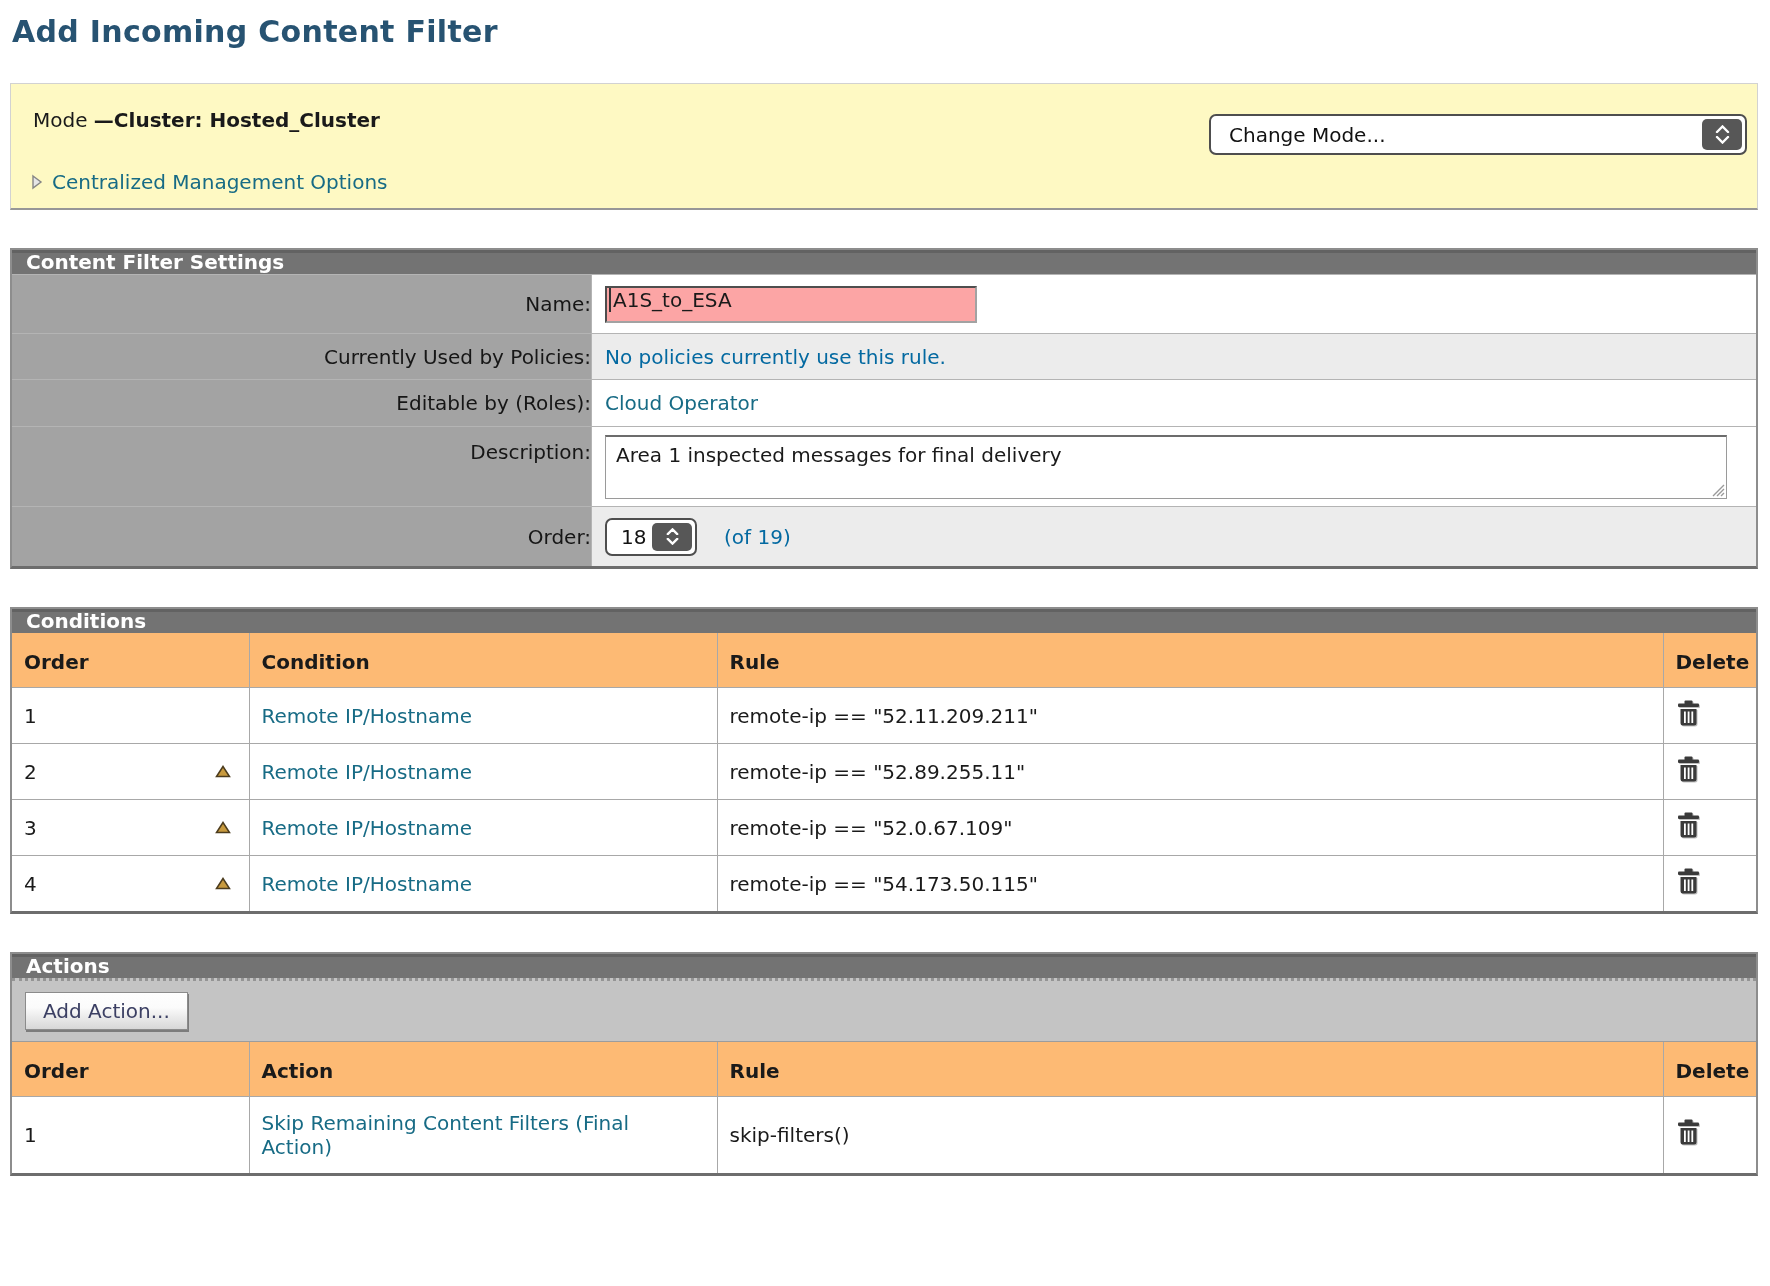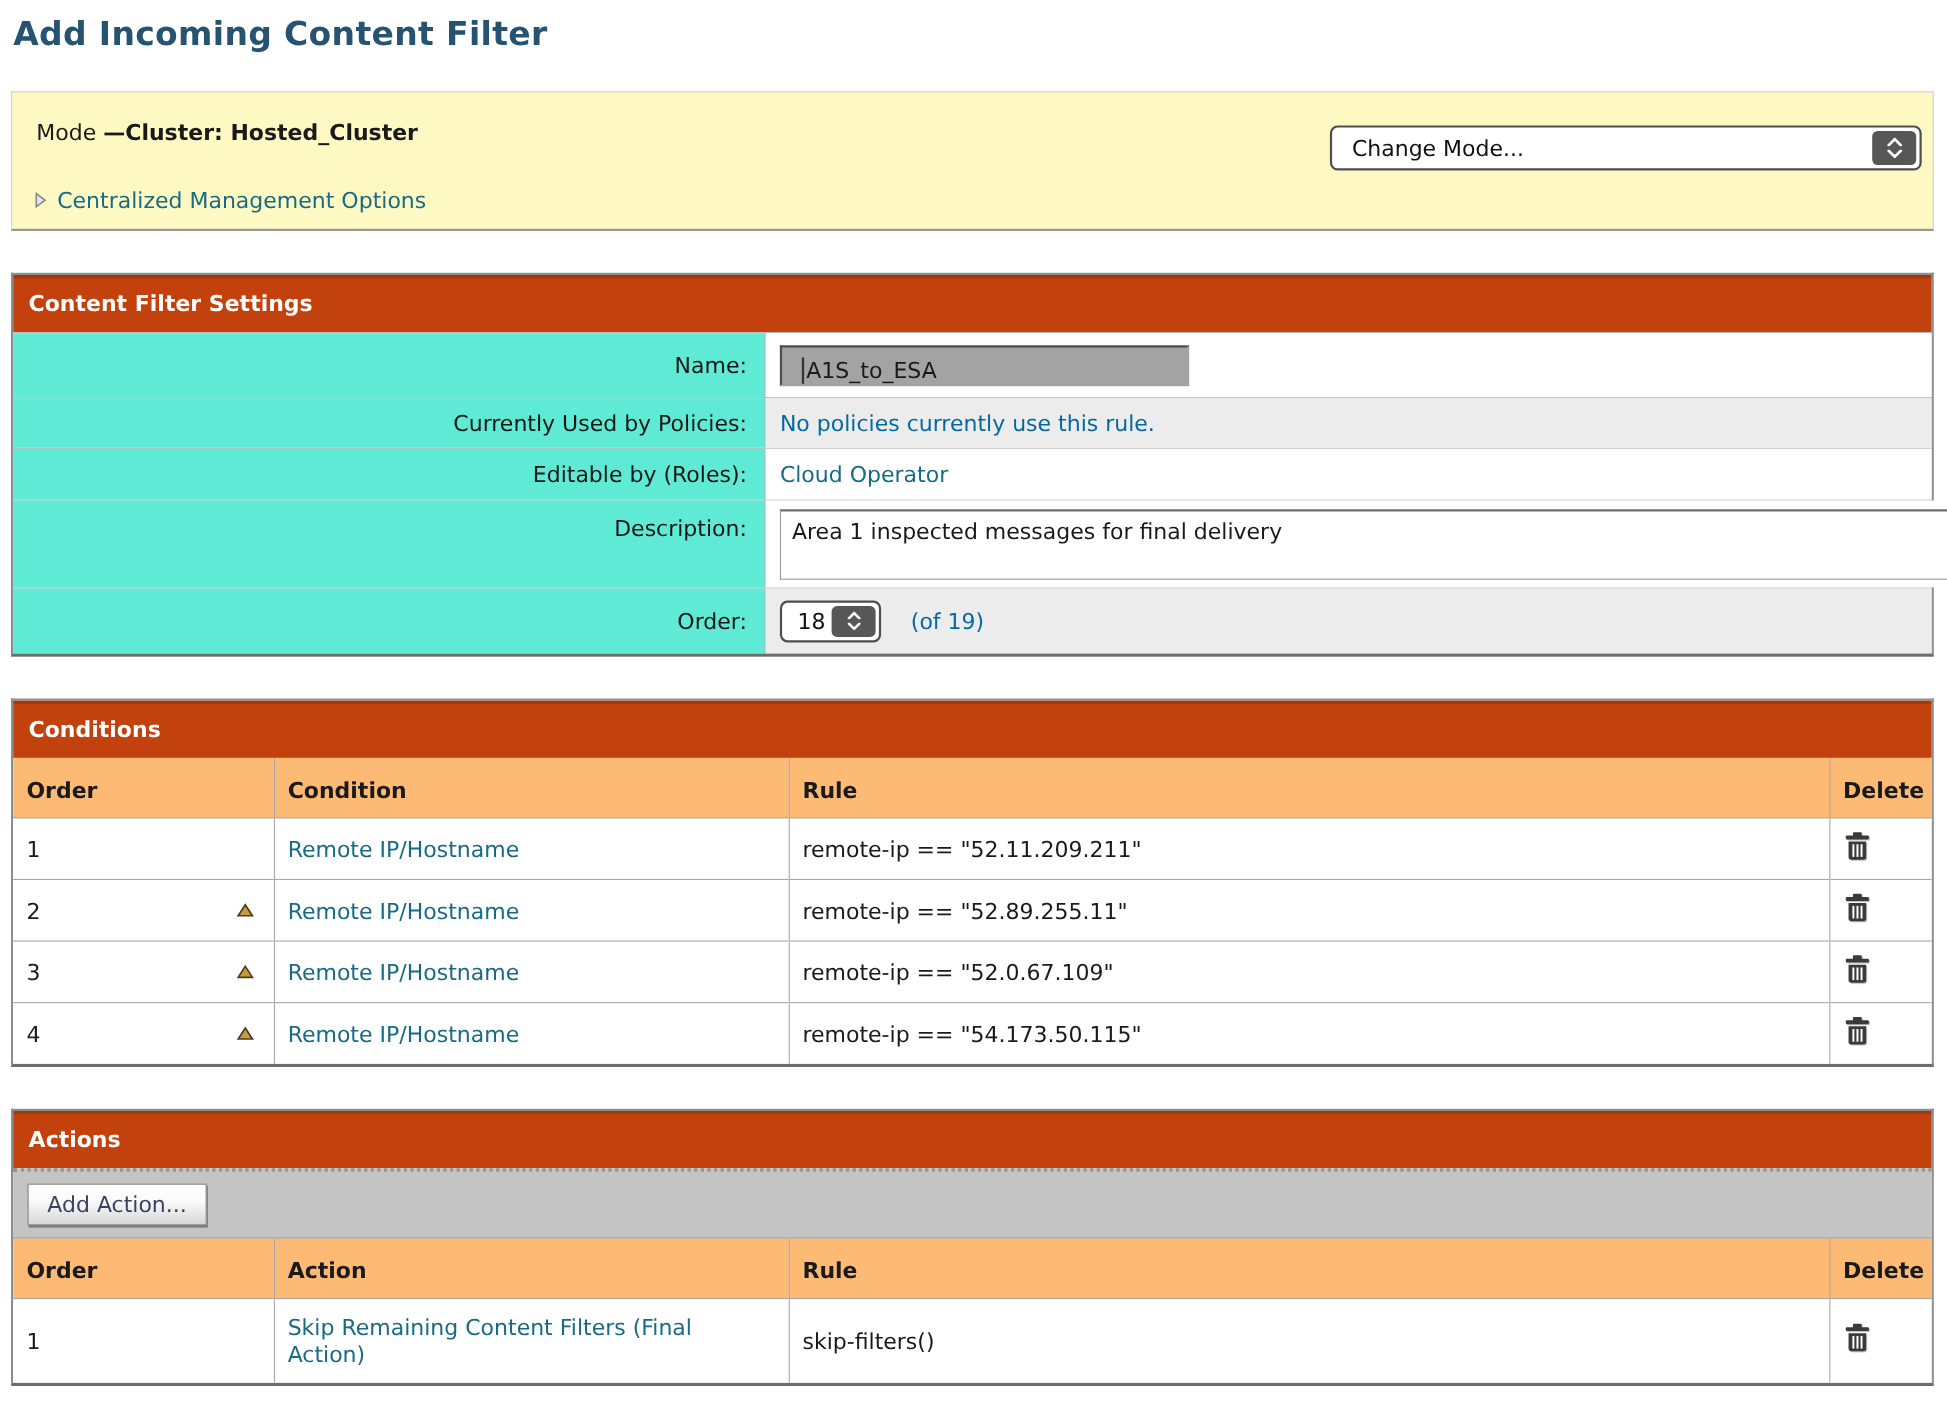--- a/index.html
+++ b/index.html
@@ -45,47 +45,47 @@
     display:flex; flex-direction:column; align-items:center; justify-content:center; gap:3px;
     flex:none;
   }
 
   
   .section {
     margin-top:38px;
     border:2px solid #8d8d8d; border-bottom:3px solid #6d6d6d;
   }
   .section-header {
-    background:#c2410c; color:#ffffff; font-weight:bold; font-size:20px;
-    height:52px; display:flex; align-items:center; padding-left:14px;
+    background:#737373; color:#ffffff; font-weight:bold; font-size:20px;
+    height:24px; display:flex; align-items:center; padding-left:14px;
     box-shadow:inset 0 3px 0 rgba(0,0,0,0.14);
   }
 
   
   .srow { display:flex; border-top:1px solid #b4b4b4; }
   .srow:first-of-type { border-top:none; }
   .slabel {
-    width:684px; flex:none; background:#5eead4; border-right:1px solid #b4b4b4;
+    width:580px; flex:none; background:#a3a3a3; border-right:1px solid #b4b4b4;
     display:flex; align-items:center; justify-content:flex-end;
-    padding-right:16px; font-size:20px; color:#161616;
+    padding-right:0; font-size:20px; color:#161616;
   }
   .svalue { flex:1; display:flex; align-items:center; padding-left:13px; background:#ffffff; }
   .tint { background:#ececec; }
   .row-name { height:59px; }
   .row-policies { height:46px; }
   .row-editable { height:47px; }
   .row-desc { height:80px; }
   .row-desc .slabel { align-items:flex-start; padding-top:13px; }
   .row-desc .svalue { align-items:flex-start; padding-top:8px; }
   .row-order { height:60px; }
 
   .name-input {
-    width:372px; height:37px; background:#a3a3a3;
+    width:372px; height:37px; background:#fca5a5;
     border:2px solid; border-color:#4e4e4e #a2a2a2 #a2a2a2 #4e4e4e;
-    display:flex; align-items:flex-end; padding-left:18px; font-size:20px;
+    display:flex; align-items:flex-start; padding-left:2px; font-size:20px;
   }
   .caret { width:2px; height:24px; background:#333; margin-right:2px; }
   .italic-note { color:#0369a1; }
   .link { color:#176b85; cursor:pointer; }
 
   .desc-area {
     width:1122px; height:64px; background:#fff; position:relative;
     border:1px solid #9a9a9a; border-top:2px solid #6c6c6c;
     padding:6px 10px; font-size:20px;
   }

